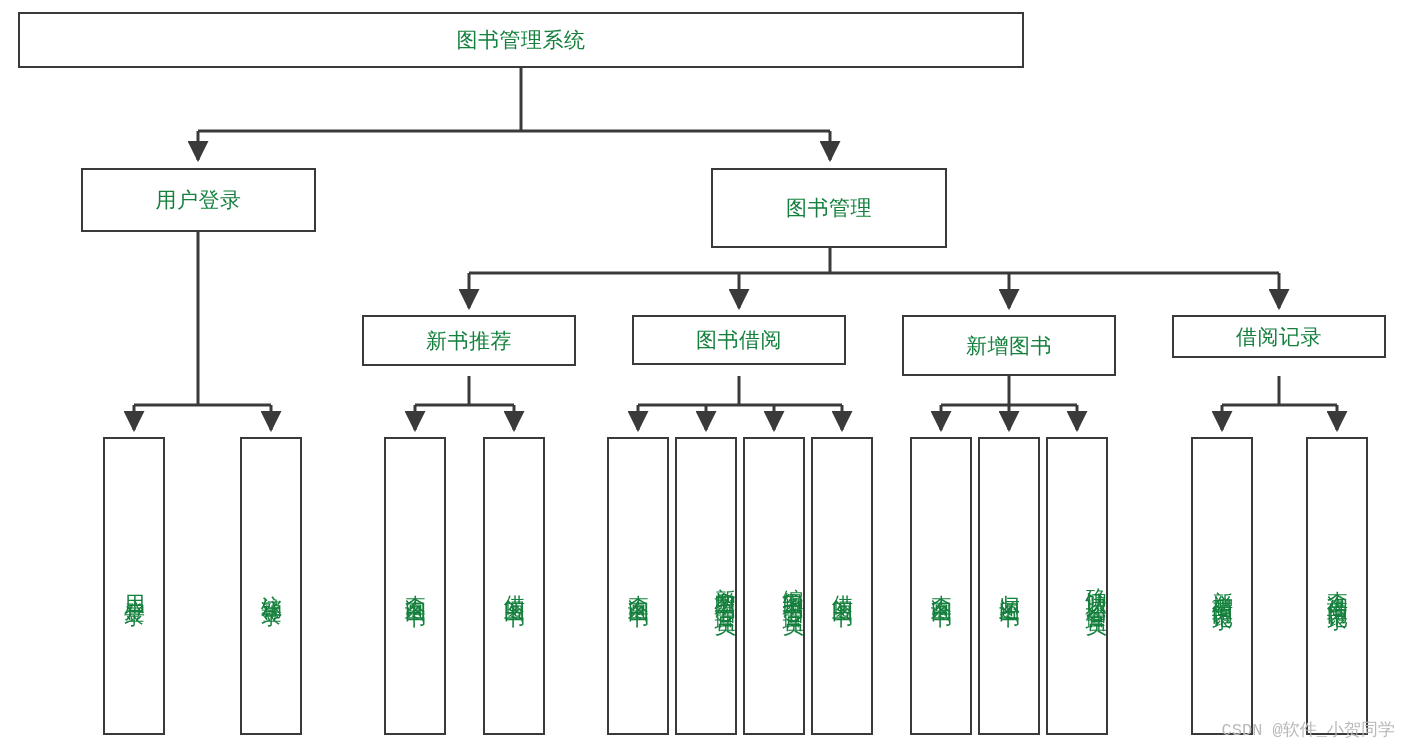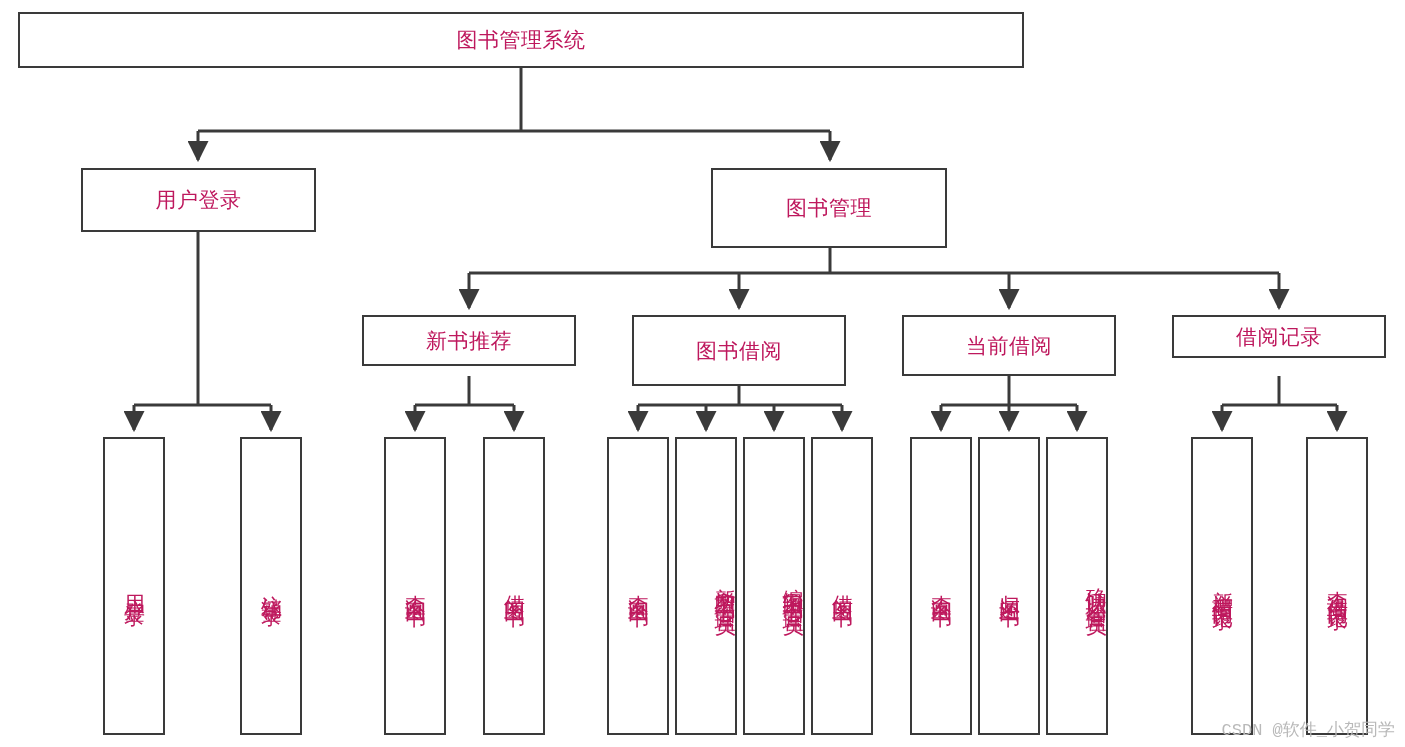--- a/index.html
+++ b/index.html
@@ -18,21 +18,21 @@
     overflow: hidden;
   }
   .node {
     position: absolute;
     box-sizing: border-box;
     border: 2px solid #3a3a3a;
     background: #ffffff;
     display: flex;
     align-items: center;
     justify-content: center;
-    color: #be185d;
+    color: #15803d;
   }
   .node-h {
     font-size: 21px;
     letter-spacing: 0.5px;
     white-space: nowrap;
   }
   .node-v {
     writing-mode: vertical-rl;
     text-orientation: upright;
     font-size: 21px;
@@ -126,25 +126,25 @@
   <div class="node node-h" style="left:81px; top:168px; width:235px; height:64px;">
     <span>用户登录</span>
   </div>
   <div class="node node-h" style="left:711px; top:168px; width:236px; height:80px;text-align:center;">
     <span>图书管理</span>
   </div>
 
   <div class="node node-h" style="left:362px; top:315px; width:214px; height:51px;">
     <span>新书推荐</span>
   </div>
-  <div class="node node-h" style="left:632px; top:315px; width:214px; height:71px;text-align:right;">
+  <div class="node node-h" style="left:632px; top:315px; width:214px; height:50px;text-align:right;">
     <span>图书借阅</span>
   </div>
   <div class="node node-h" style="left:902px; top:315px; width:214px; height:61px;">
-    <span>当前借阅</span>
+    <span>新增图书</span>
   </div>
   <div class="node node-h" style="left:1172px; top:315px; width:214px; height:43px;">
     <span>借阅记录</span>
   </div>
 
   <div class="node node-v centered" style="left:103px; top:437px; width:62px; height:298px;">
     <span>用户登录</span>
   </div>
   <div class="node node-v centered" style="left:240px; top:437px; width:62px; height:298px;">
     <span>注销登录</span>

